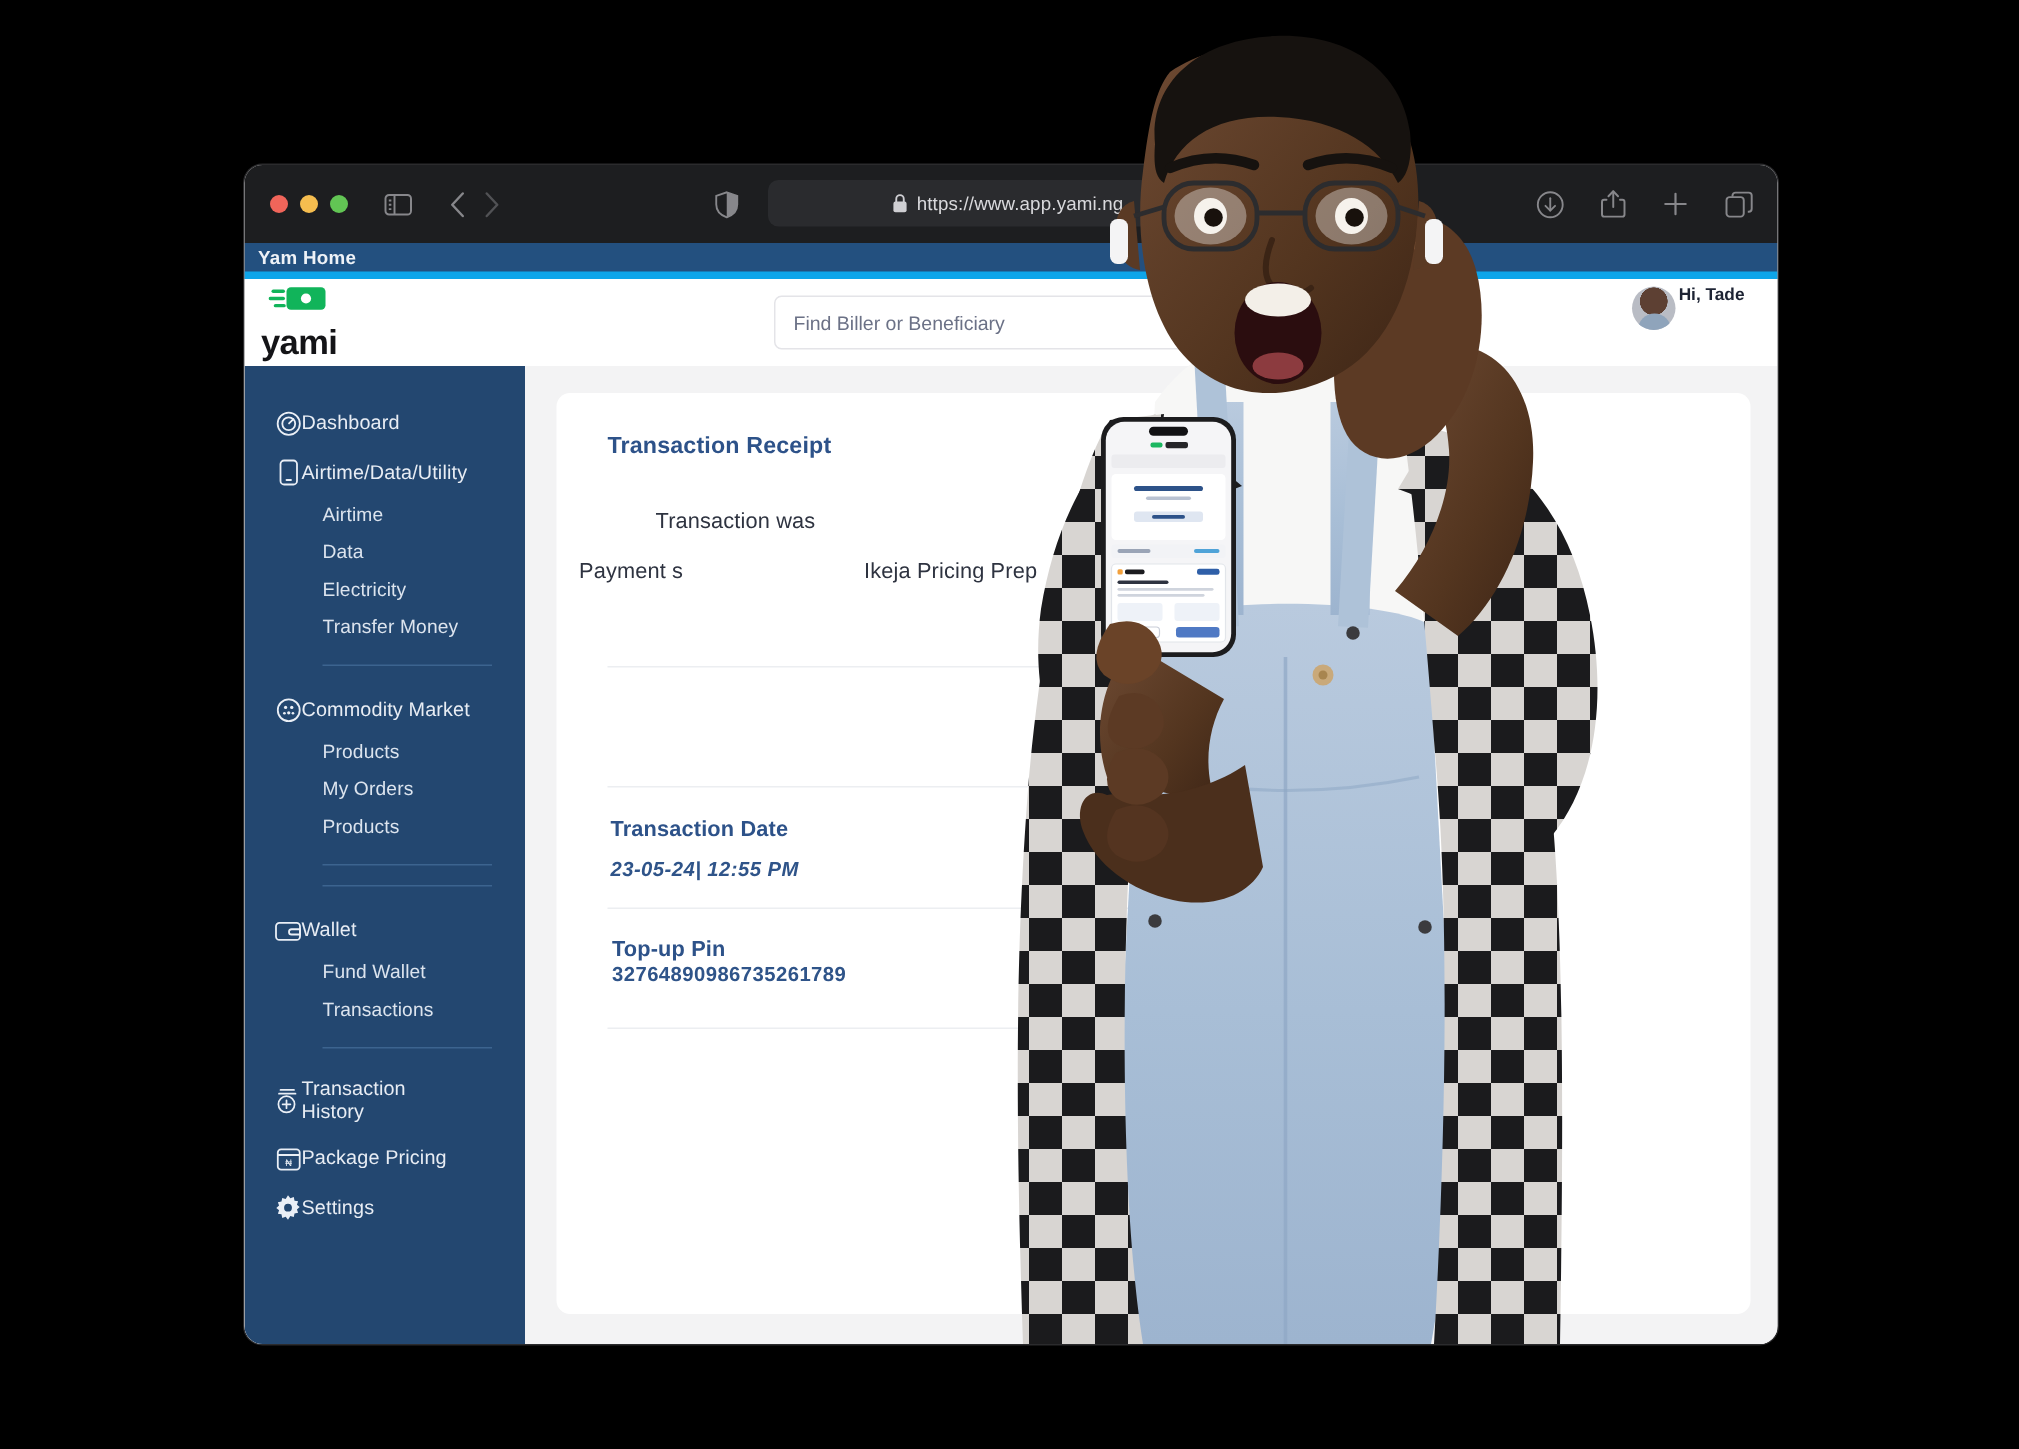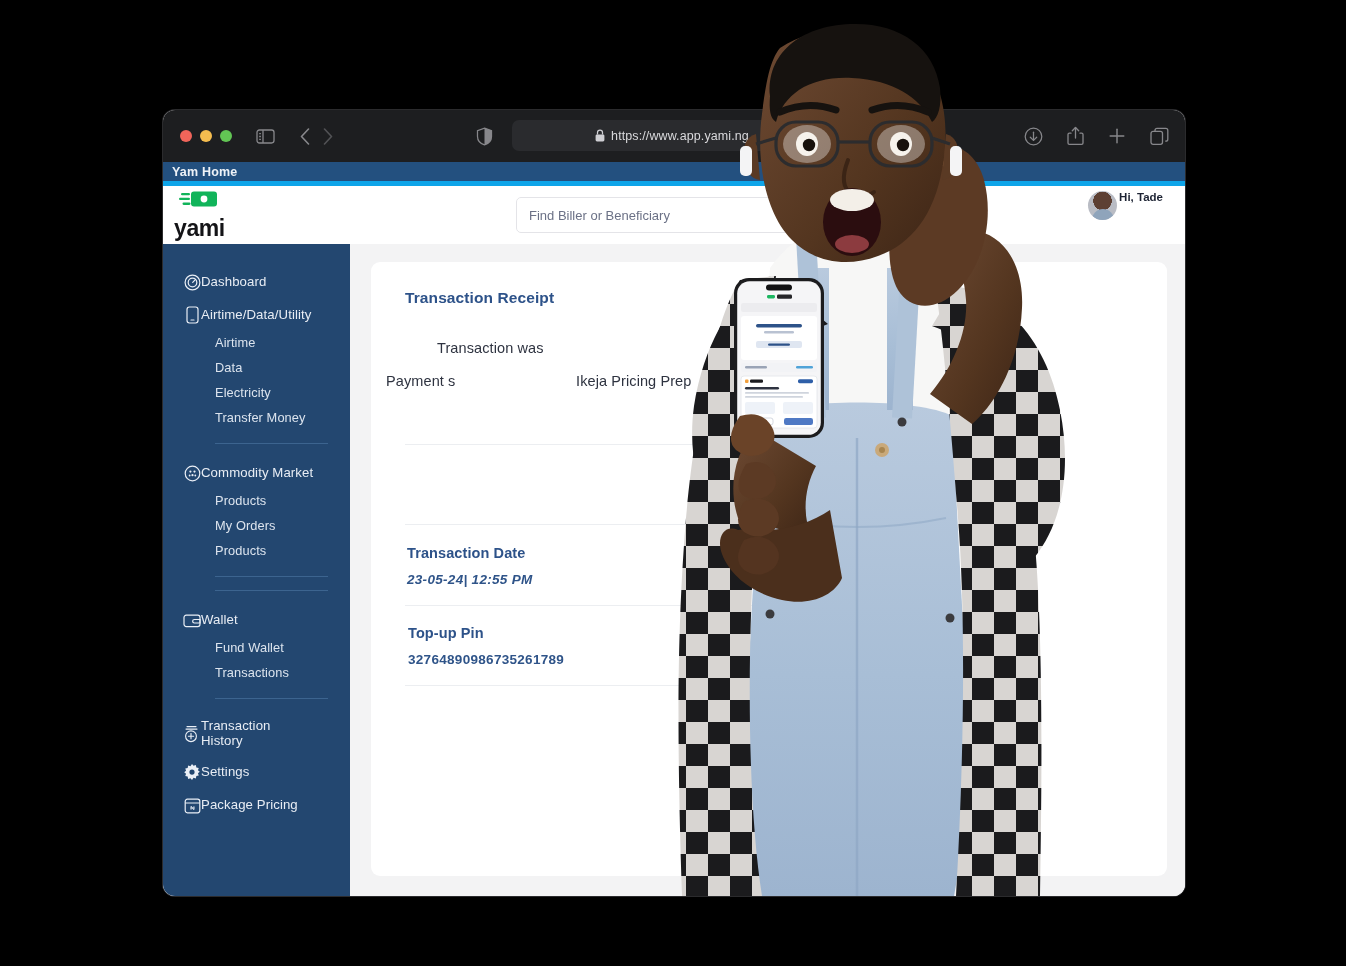--- a/index.html
+++ b/index.html
@@ -203,21 +203,21 @@
   #amount-block { position: absolute; left: 37px; top: 203px; }
   #amount-block .block-value { margin-top: 12px; }
   #amount-divider-top { position: absolute; left: 34px; top: 182px; width: 430px; }
   #amount-divider-bot { position: absolute; left: 34px; top: 262px; width: 430px; }
 
   #date-block { position: absolute; left: 36px; top: 283px; }
   #date-block .block-value { margin-top: 11px; font-style: italic; }
   #date-divider-bot { position: absolute; left: 34px; top: 343px; width: 430px; }
 
   #pin-block { position: absolute; left: 37px; top: 363px; }
-  #pin-block .block-value { margin-top: 11px; }
+  #pin-block .block-value { margin-top: 1px; }
   #pin-divider-bot { position: absolute; left: 34px; top: 423px; width: 430px; }
 
   .pipe-sep { display: inline-block; padding: 0 9px; }
 
   
   #subject-layer {
     position: absolute; left: 0; top: 0;
     width: 1346px; height: 966px;
     pointer-events: none;
   }
@@ -445,36 +445,36 @@
                 <line x1="3" y1="4.1" x2="14" y2="4.1"></line>
                 <circle cx="8" cy="11.2" r="5.4"></circle>
                 <line x1="8" y1="8.6" x2="8" y2="13.8"></line>
                 <line x1="5.4" y1="11.2" x2="10.6" y2="11.2"></line>
               </svg>
             </span>
             <span style="max-width:92px">Transaction History</span>
           </div>
           <div class="nav-item" style="padding-top:8px">
             <span class="nav-icon">
-              <svg width="18" height="18" viewBox="0 0 18 18" fill="currentColor">
-                <path d="M9 0.9 l1.55 1.9 2.3-.75 .5 2.38 2.4 .45 -.8 2.3 1.85 1.55 -1.85 1.55 .8 2.3 -2.4 .45 -.5 2.38 -2.3-.75 L9 17.1 7.45 15.2 5.15 15.95 4.65 13.57 2.25 13.12 3.05 10.82 1.2 9.27 3.05 7.72 2.25 5.42 4.65 4.97 5.15 2.59 7.45 3.34Z"></path>
-                <circle cx="9" cy="9.1" r="2.6" fill="#234770"></circle>
-              </svg>
-            </span>
-            <span>Settings</span>
-          </div>
-          <div class="nav-item" style="padding-top:8px">
-            <span class="nav-icon">
               <svg width="17" height="17" viewBox="0 0 17 17" fill="none" stroke="currentColor" stroke-width="1.2">
                 <rect x="1.2" y="2.2" width="14.6" height="13.6" rx="2.2"></rect>
                 <line x1="1.2" y1="6" x2="15.8" y2="6"></line>
                 <text x="8.5" y="13" font-size="6.2" fill="currentColor" stroke="none" text-anchor="middle" font-family="Liberation Sans, sans-serif">₦</text>
               </svg>
             </span>
             <span>Package Pricing</span>
+          </div>
+          <div class="nav-item" style="padding-top:8px">
+            <span class="nav-icon">
+              <svg width="18" height="18" viewBox="0 0 18 18" fill="currentColor">
+                <path d="M9 0.9 l1.55 1.9 2.3-.75 .5 2.38 2.4 .45 -.8 2.3 1.85 1.55 -1.85 1.55 .8 2.3 -2.4 .45 -.5 2.38 -2.3-.75 L9 17.1 7.45 15.2 5.15 15.95 4.65 13.57 2.25 13.12 3.05 10.82 1.2 9.27 3.05 7.72 2.25 5.42 4.65 4.97 5.15 2.59 7.45 3.34Z"></path>
+                <circle cx="9" cy="9.1" r="2.6" fill="#234770"></circle>
+              </svg>
+            </span>
+            <span>Settings</span>
           </div>
         </div>
       </nav>
 
       <main id="main-area">
         <section id="receipt-card">
 
           <h1 id="receipt-title">Transaction Receipt</h1>
 
           <span class="status-line" id="status-top">Transaction was</span>

